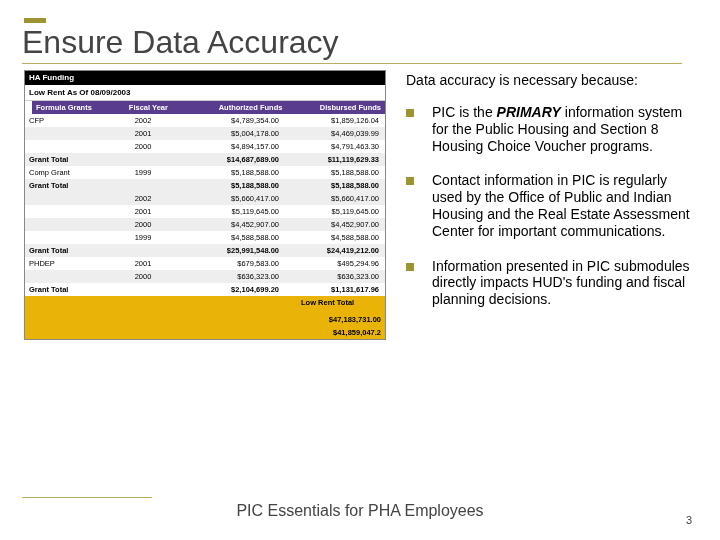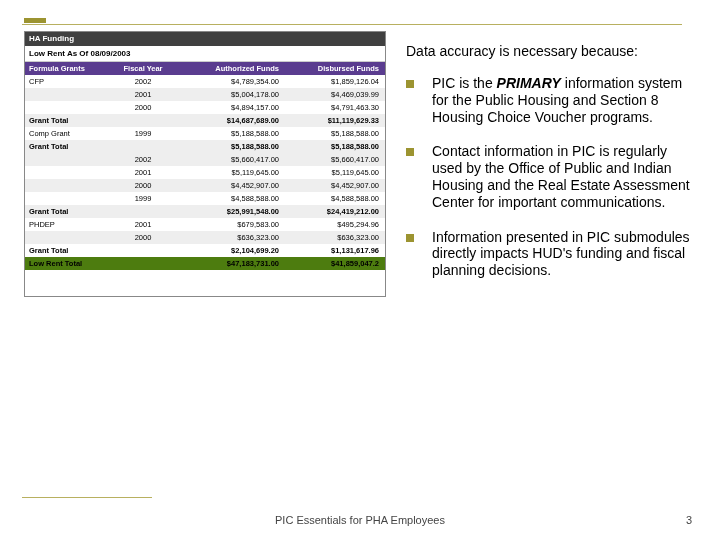--- a/index.html
+++ b/index.html
@@ -40,54 +40,55 @@
     margin-top: 6px;
   }
   .table-wrap {
     border: 1px solid #888;
     width: 362px;
     font-size: 7.5px;
     line-height: 1.2;
     background: #fff;
   }
   .tbl-header {
-    background: #404040;
+    background: #000000;
     color: #fff;
     font-weight: bold;
     padding: 2px 4px;
     font-size: 8px;
   }
   .tbl-sub {
     padding: 3px 4px;
     font-weight: bold;
     font-size: 8px;
     border-bottom: 1px solid #ccc;
   }
   .tbl-colhead {
     display: flex;
     background: #5a3c8f;
     color: #fff;
     font-size: 7.5px;
     font-weight: bold;
+    margin-left: 7px;
   }
   .c1 { width: 88px; padding: 2px 4px; }
   .c2 { width: 60px; padding: 2px 4px; text-align: center; }
   .c3 { width: 110px; padding: 2px 4px; text-align: right; }
   .c4 { width: 100px; padding: 2px 4px; text-align: right; }
   .tbl-row { display: flex; }
   .alt { background: #eee; }
   .gt { font-weight: bold; align-items: flex-end; }
-  .lrt { background: #4d7c0f; font-weight: bold; }
+  .lrt { background: #eab308; font-weight: bold; flex-direction: column; }
   .right-col {
     flex: 1;
     font-size: 14px;
     padding-top: 2px;
     padding-right: 6px;
   }
-  .intro { margin: 10px 0 16px 0; }
+  .intro { margin: 0 0 16px 0; }
   .bullet-item {
     display: flex;
     align-items: flex-start;
     gap: 18px;
     margin-bottom: 18px;
     line-height: 1.2;
   }
   .sqbullet {
     width: 8px;
     height: 8px;
@@ -99,39 +100,40 @@
   .footer-line {
     position: absolute;
     bottom: 42px;
     left: 22px;
     width: 130px;
     height: 1px;
     background: #b8b060;
   }
   .footer {
     position: absolute;
-    bottom: 14px;
+    bottom: 20px;
     width: 100%;
-    font-size: 11px;
+    font-size: 16px;
     text-align: center;
     color: #444;
   }
   .pagenum {
     position: absolute;
     bottom: 14px;
     right: 28px;
     font-size: 11px;
     color: #444;
   }
 </style>
 </head>
 <body>
 
 <div class="slide">
   <div class="title-accent"></div>
+  <h1 class="title">Ensure Data Accuracy</h1>
   <div class="title-line"></div>
 
   <div class="content">
     <div class="table-wrap">
       <div class="tbl-header">HA Funding</div>
       <div class="tbl-sub">Low Rent As Of  08/09/2003</div>
       <div class="tbl-colhead">
         <div class="c1">Formula Grants</div>
         <div class="c2">Fiscal Year</div>
         <div class="c3">Authorized Funds</div>

